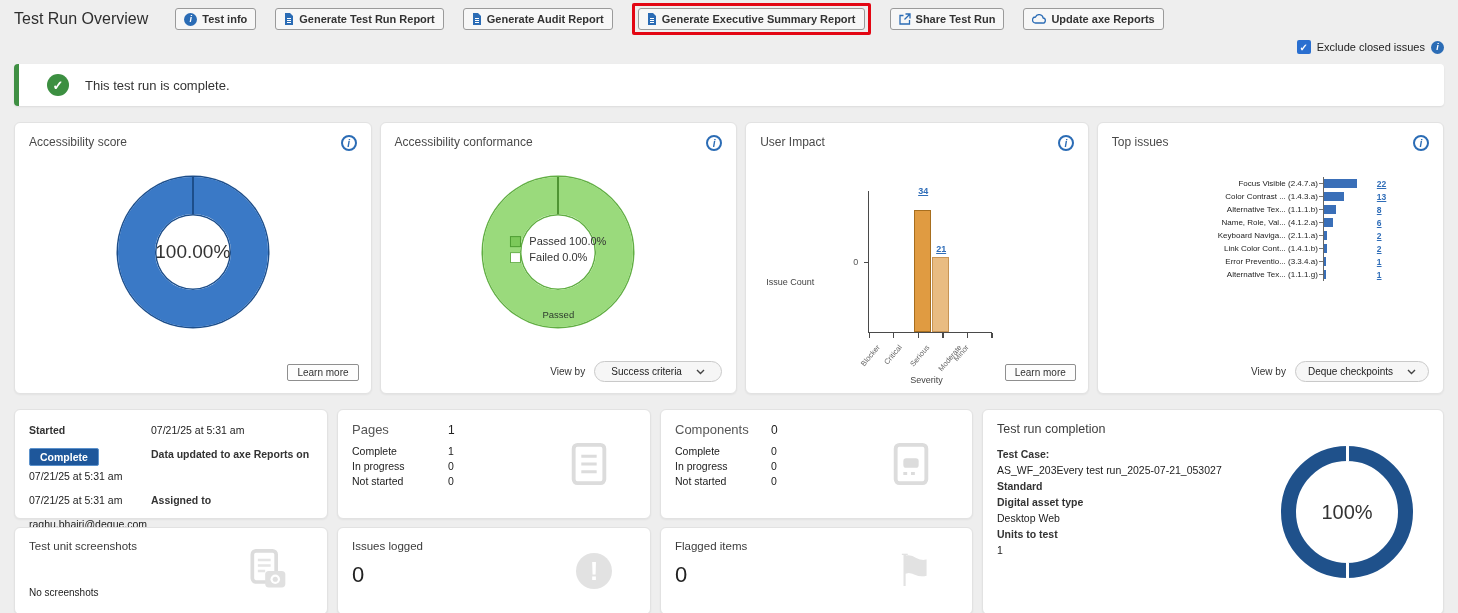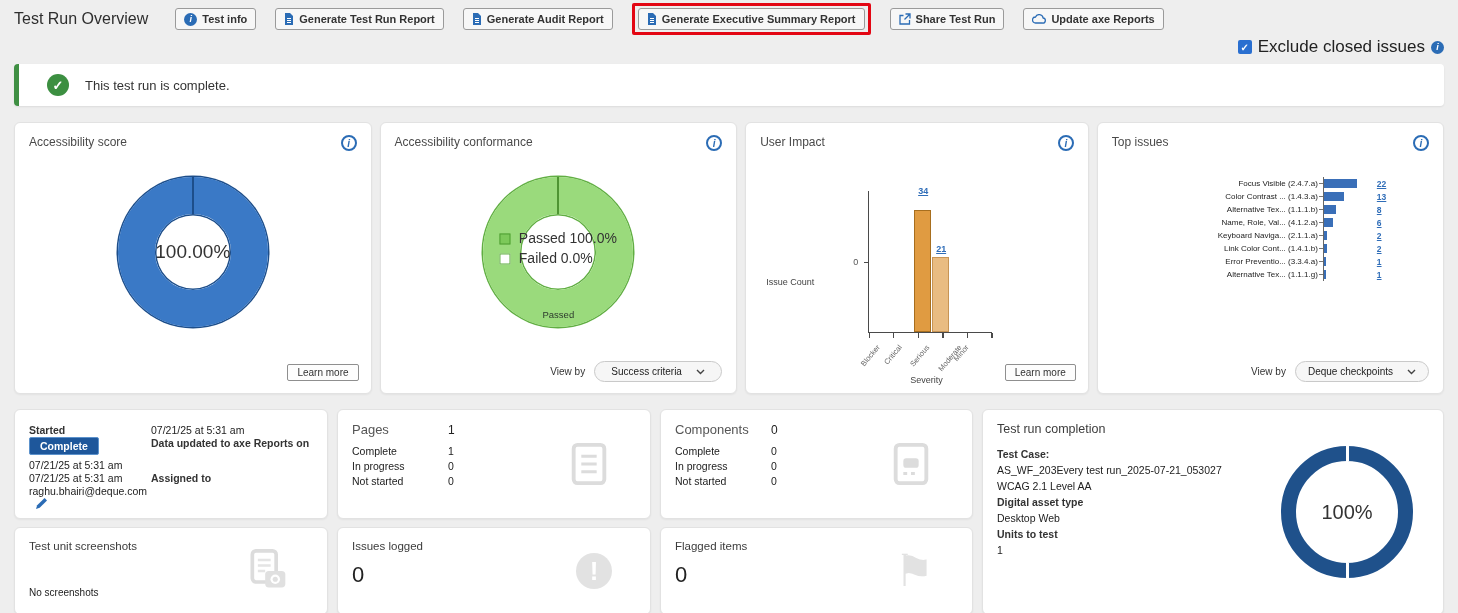--- a/index.html
+++ b/index.html
@@ -21,21 +21,21 @@
     padding:3px 8px; font-size:11px; font-weight:bold; color:#333;
     white-space:nowrap; cursor:pointer; height:22px;
   }
   .hl-wrap { border:3px solid #e30613; border-radius:2px; padding:2px 3px; display:inline-flex; }
   .info-dot {
     width:13px; height:13px; border-radius:50%; background:#2b6cb5; color:#fff;
     font-size:9px; font-weight:bold; display:inline-flex; align-items:center; justify-content:center;
     font-style:italic;
   }
   .exclude-row { display:flex; justify-content:flex-end; align-items:center; gap:6px; margin-top:6px; height:18px; }
-  .exclude-label { font-size:17px; color:#222; }
+  .exclude-label { font-size:11px; color:#222; }
   .checkbox {
     width:14px; height:14px; background:#2a6fd0; border-radius:2px;
     display:inline-flex; align-items:center; justify-content:center; cursor:pointer;
   }
   .checkbox::after { content:"✓"; color:#fff; font-size:10px; font-weight:bold; }
 
   
   .banner {
     margin-top:8px; background:#fff; border-radius:4px; height:42px;
     border-left:5px solid #3f8f43; box-shadow:0 1px 2px rgba(0,0,0,.08);
@@ -90,21 +90,21 @@
   }
   .donut.green .donut-tick { background:#4f9433; }
   .donut-center {
     position:absolute; top:50%; left:50%; transform:translate(-50%,-50%);
     font-size:19px; color:#333; white-space:nowrap;
   }
   .legend { position:absolute; top:50%; left:50%; transform:translate(-50%,-58%); }
   .legend-row { display:flex; align-items:center; gap:8px; margin:4px 0; }
   .swatch { width:11px; height:11px; border:1px solid #4f9e33; background:#7cc95a; }
   .swatch.outline { background:#fff; border-color:#61ae43; }
-  .legend-label { font-size:14px; color:#333; white-space:nowrap; }
+  .legend-label { font-size:11px; color:#333; white-space:nowrap; }
   .seg-label {
     position:absolute; bottom:-30px; left:50%; transform:translateX(-50%);
     font-size:9.5px; color:#2d3b2d;
   }
 
   
   .ui-chart { position:relative; height:205px; margin-top:8px; }
   .ui-plot {
     position:absolute; left:108px; top:32px; width:124px; height:142px;
     border-left:1.5px solid #4a4a4a; border-bottom:1.5px solid #4a4a4a;
@@ -138,21 +138,21 @@
   .ti-value { font-size:8.5px; font-weight:bold; color:#2f6db8; text-decoration:underline; cursor:pointer; margin-left:2px; }
 
   
   .rows23 {
     margin-top:15px; display:grid; gap:8px 9px;
     grid-template-columns:314px 314px 313px 1fr;
     grid-template-rows:110px 88px;
   }
   .tall { grid-column:4; grid-row:1 / 3; }
 
-  .kv-grid { display:grid; grid-template-columns:122px 1fr; row-gap:1px; font-size:10.5px; margin-top:2px; }
+  .kv-grid { display:grid; grid-template-columns:122px 1fr; row-gap:12px; font-size:10.5px; margin-top:2px; }
   .kv-label { font-weight:bold; color:#333; }
   .kv-value { color:#222; }
   .badge {
     display:inline-block; background:#1e579b; color:#fff; font-size:10.5px; font-weight:bold;
     padding:2px 10px; border-radius:2px; border:1px solid #5c92cc;
   }
   .badge-date { margin-top:4px; }
   .pencil { cursor:pointer; margin-left:6px; vertical-align:-2px; }
 
   .count-head { display:flex; align-items:baseline; margin-bottom:8px; }
@@ -465,21 +465,21 @@
         <rect x="8" y="9" width="8" height="5" rx="1.5" fill="#dcdcdc"></rect>
         <path d="M8 17h2M12 17h2" stroke="#dcdcdc" stroke-width="1.6"></path>
       </svg>
     </div>
 
     <div class="card tall">
       <div class="tall-title">Test run completion</div>
       <div class="tall-fields">
         <div class="tf-label">Test Case:</div>
         <div>AS_WF_203Every test run_2025-07-21_053027</div>
-        <div>WCAG 2.1 Level AA</div>
+        <div class="tf-label">Standard</div>
         <div class="tf-label">Digital asset type</div>
         <div>Desktop Web</div>
         <div class="tf-label">Units to test</div>
         <div>1</div>
       </div>
       <div class="ring-wrap">
         <div class="big-ring"></div>
         <div class="big-ring-center">100%</div>
       </div>
     </div>

